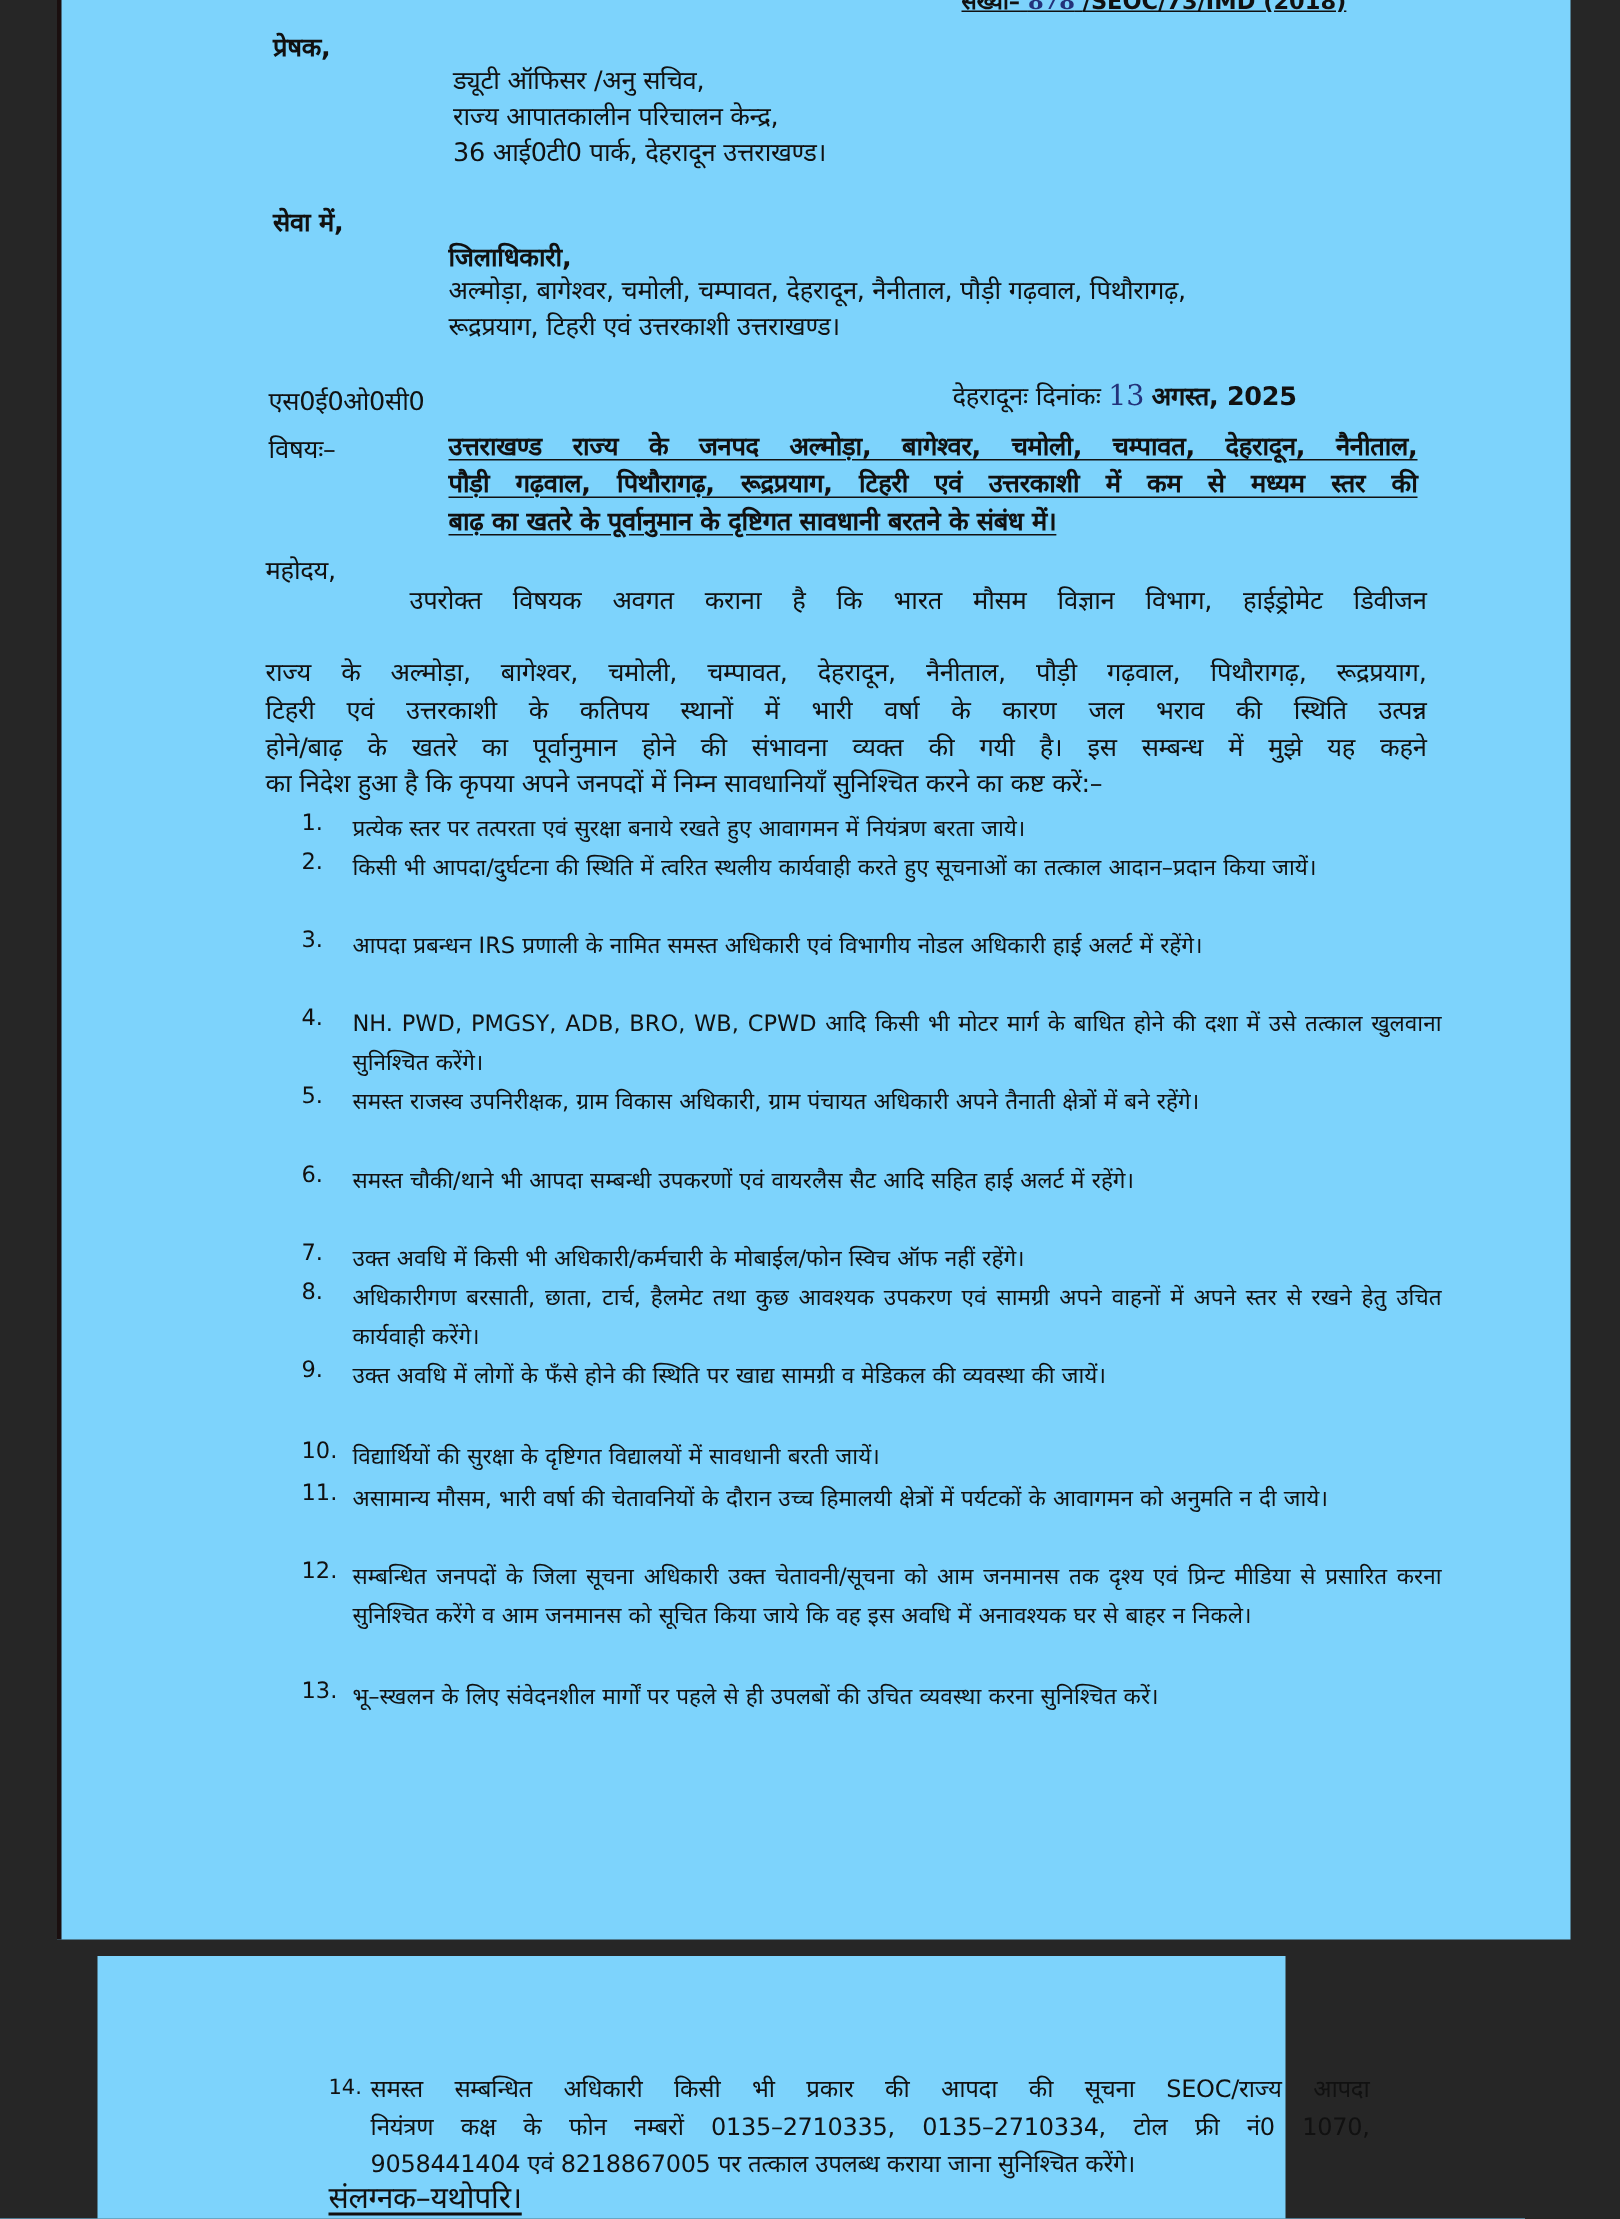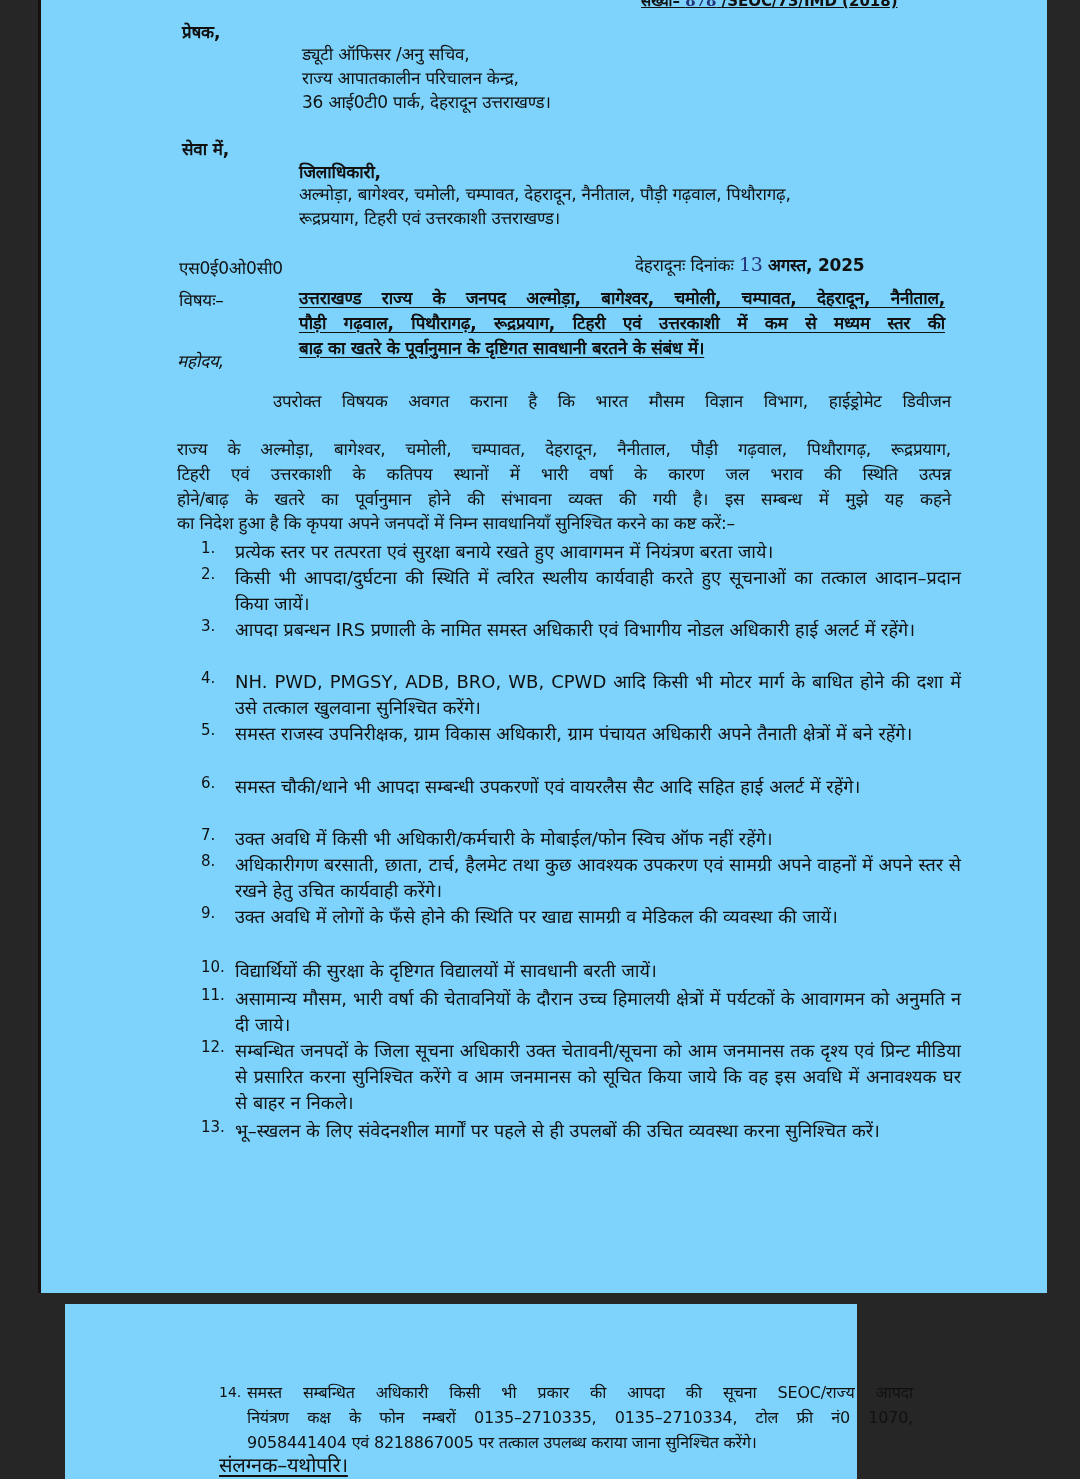--- a/index.html
+++ b/index.html
@@ -12,21 +12,21 @@
   #page2 { left:65px; top:1304px; width:792px; height:175px; }
   .abs { position:absolute; white-space:nowrap; }
   .t { font-size:17px; line-height:22px; letter-spacing:-0.2px; }
   .b { font-weight:bold; }
   .u { text-decoration:underline; text-underline-offset:3px; }
   .ref { font-size:15px; font-weight:bold; text-decoration:underline; top:-10px; left:600px; }
   .ref .hand { color:#23327a; font-family:"DejaVu Serif", serif; }
   .just { white-space:normal; text-align:justify; text-align-last:justify; }
   .item { position:absolute; left:160px; width:760px; }
   .item .num { position:absolute; left:0; top:0; width:34px; font-size:15px; }
-  .item .txt { margin-left:34px; white-space:normal; text-align:justify; font-size:18px; line-height:26px; }
+  .item .txt { margin-left:34px; white-space:normal; text-align:justify; font-size:15px; line-height:26px; }
   .item .txt.last { text-align-last:left; }
   .hand2 { color:#23327a; font-family:"DejaVu Serif", serif; font-size:19px; }
 </style>
 </head>
 <body>
 
 <div id="page1" class="page">
 
   <div class="abs ref">
     <span>संख्या–</span>
@@ -49,21 +49,21 @@
     <span>देहरादूनः दिनांकः</span>
     <span class="hand2">13</span>
     <span class="b">अगस्त, 2025</span>
   </div>
 
   <div class="abs t" style="left:138px; top:289px;">विषयः–</div>
   <div class="abs t b u just" style="left:258px; top:312px; width:646px;">पौड़ी गढ़वाल, पिथौरागढ़, रूद्रप्रयाग, टिहरी एवं उत्तरकाशी में कम से मध्यम स्तर की</div>
   <div class="abs t b u just" style="left:258px; top:287px; width:646px;">उत्तराखण्ड राज्य के जनपद अल्मोड़ा, बागेश्वर, चमोली, चम्पावत, देहरादून, नैनीताल,</div>
   <div class="abs t b u" style="left:258px; top:337px;">बाढ़ का खतरे के पूर्वानुमान के दृष्टिगत सावधानी बरतने के संबंध में।</div>
 
-  <div class="abs t" style="left:136px; top:350px;font-style:italic;">महोदय,</div>
+  <div class="abs t" style="left:136px; top:370px;">महोदय,</div>
   <div class="abs t just" style="left:232px; top:390px; width:678px;">उपरोक्त विषयक अवगत कराना है कि भारत मौसम विज्ञान विभाग, हाईड्रोमेट डिवीजन</div>
   <div class="abs t just" style="left:136px; top:438px; width:774px;">राज्य के अल्मोड़ा, बागेश्वर, चमोली, चम्पावत, देहरादून, नैनीताल, पौड़ी गढ़वाल, पिथौरागढ़, रूद्रप्रयाग,</div>
   <div class="abs t just" style="left:136px; top:463px; width:774px;">टिहरी एवं उत्तरकाशी के कतिपय स्थानों में भारी वर्षा के कारण जल भराव की स्थिति उत्पन्न</div>
   <div class="abs t just" style="left:136px; top:488px; width:774px;">होने/बाढ़ के खतरे का पूर्वानुमान होने की संभावना व्यक्त की गयी है। इस सम्बन्ध में मुझे यह कहने</div>
   <div class="abs t" style="left:136px; top:512px;">का निदेश हुआ है कि कृपया अपने जनपदों में निम्न सावधानियाँ सुनिश्चित करने का कष्ट करें:–</div>
 
   <div class="item" style="top:539px;">
     <span class="num">1.</span>
     <div class="txt last">प्रत्येक स्तर पर तत्परता एवं सुरक्षा बनाये रखते हुए आवागमन में नियंत्रण बरता जाये।</div>
   </div>

